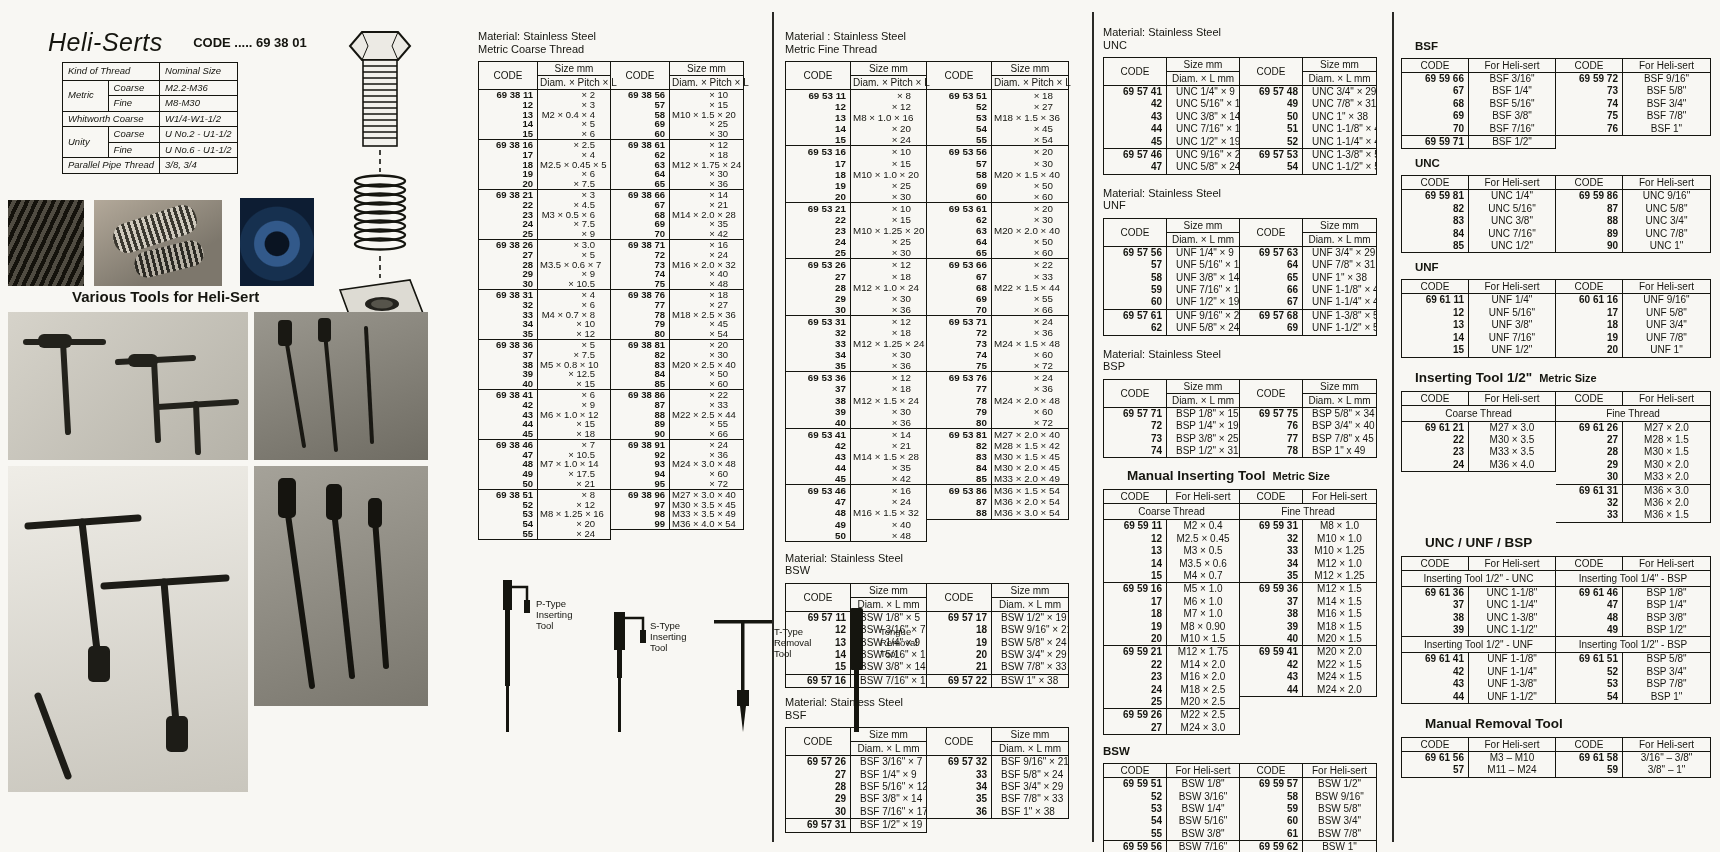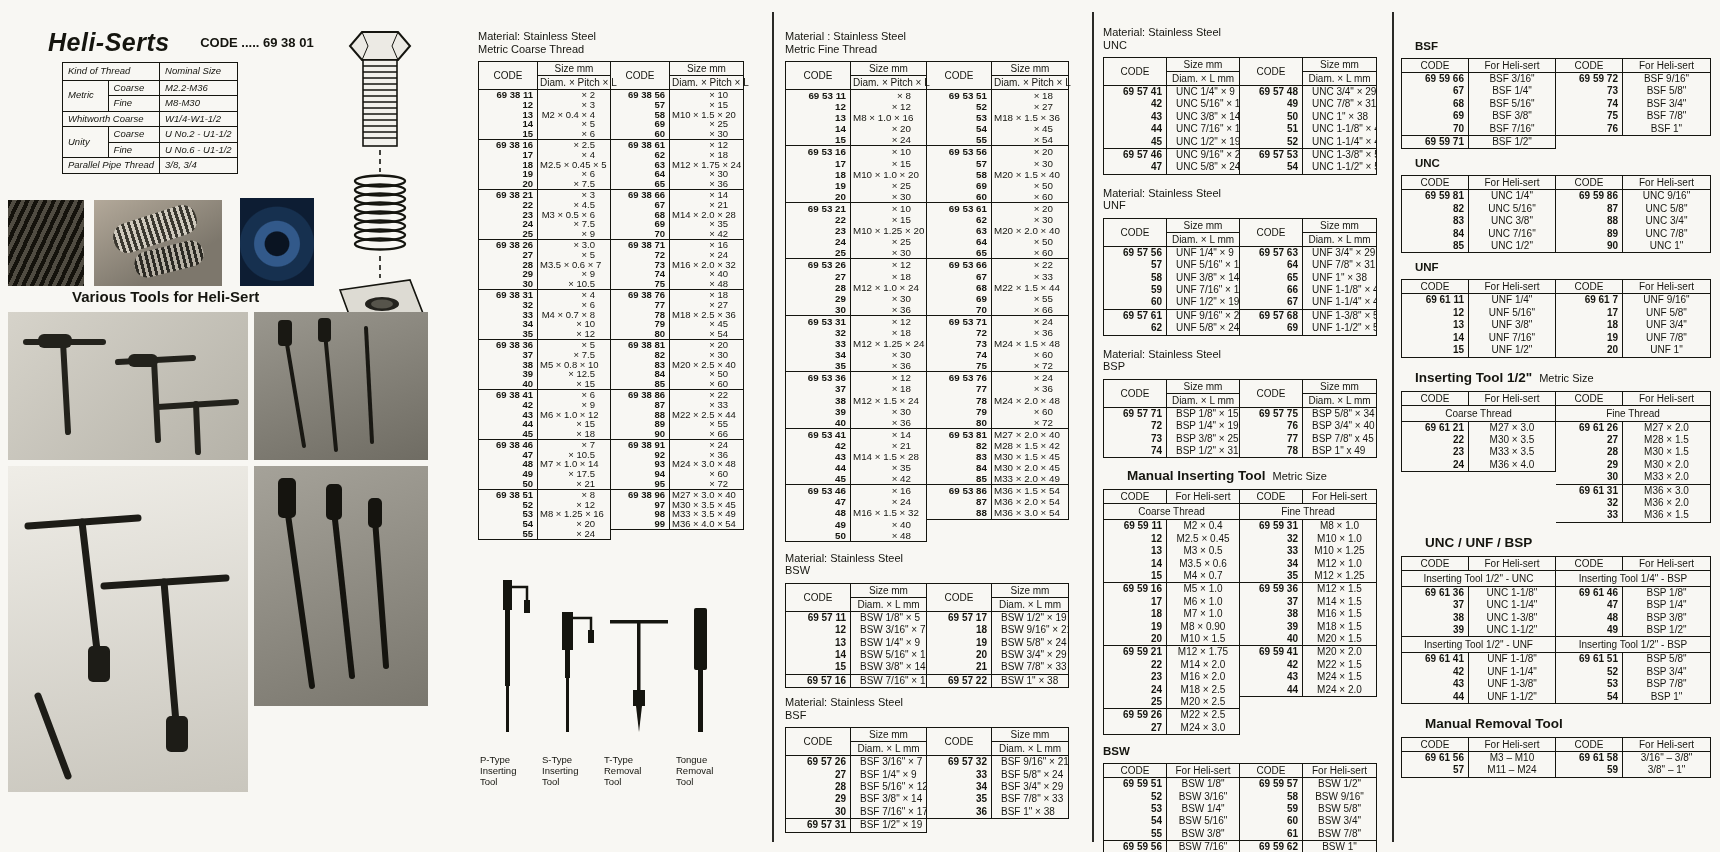--- a/index.html
+++ b/index.html
@@ -8,21 +8,21 @@
   .vline{position:absolute;top:12px;bottom:10px;width:1.5px;background:#2a2a26;}
   .col{position:absolute;top:0;height:852px;box-sizing:border-box;}
   .col1{left:0;width:430px;}
   .col2{left:430px;width:342px;padding:30px 0 0 48px;}
   .col3{left:773px;width:388px;padding:30px 0 0 12px;}
   .col4{left:1093px;width:300px;padding:26px 0 0 10px;}
   .col5{left:1393px;width:327px;padding:40px 0 0 8px;}
 
   
   .hs-head{position:absolute;left:48px;top:28px;width:340px;white-space:nowrap;}
-  .hs-title{font-size:25px;font-weight:700;font-style:italic;letter-spacing:.5px;margin-top:40px;}
+  .hs-title{font-size:25px;font-weight:400;font-style:italic;letter-spacing:.5px;margin-top:40px;}
   .hs-code{font-size:13px;font-weight:bold;margin-left:26px;vertical-align:4px;}
   .kind{position:absolute;left:62px;top:62px;border-collapse:collapse;border:1.4px solid #15150f;}
   .kind th,.kind td{border:1px solid #15150f;font-size:9.5px;line-height:10.5px;padding:2px 5px;font-weight:normal;text-align:left;white-space:nowrap;font-style:italic;}
   .kind th{padding:3px 5px;}
   .ph{position:absolute;overflow:hidden;}
   .ph1{left:8px;top:200px;width:76px;height:86px;background:repeating-linear-gradient(115deg,#14120c 0 4px,#504c42 4px 8px);}
   .ph2{left:94px;top:200px;width:128px;height:86px;background:linear-gradient(150deg,#b3a99a,#7d776c 70%);}
   .ph2 .coil{position:absolute;left:18px;top:14px;width:86px;height:30px;border-radius:14px;transform:rotate(-18deg);background:repeating-linear-gradient(90deg,#3a372f 0 3px,#cfc9bd 3px 6px);}
   .ph2 .coil2{position:absolute;left:40px;top:46px;width:70px;height:26px;border-radius:12px;transform:rotate(-14deg);background:repeating-linear-gradient(90deg,#2c2a24 0 3px,#b7b1a5 3px 6px);}
   .ph3{left:240px;top:198px;width:74px;height:88px;background:radial-gradient(circle at 50% 52%,#0a1422 0 20%,#32598a 22% 38%,#16304f 40% 62%,#0d1d33 64%);}
@@ -31,21 +31,21 @@
   .tpA{left:8px;top:312px;width:240px;height:148px;background:linear-gradient(135deg,#d6d3ca,#b5b2a8);}
   .tpB{left:254px;top:312px;width:174px;height:148px;background:linear-gradient(160deg,#9a978e,#6f6c63);}
   .tpC{left:8px;top:466px;width:240px;height:326px;background:linear-gradient(170deg,#efede7,#c9c6bd);}
   .tpD{left:254px;top:466px;width:174px;height:240px;background:linear-gradient(160deg,#a5a299,#7a776e);}
   .expl{position:absolute;left:332px;top:26px;}
 
   
   .mat{font-size:11px;line-height:12.5px;white-space:nowrap;}
   .seclbl{font-weight:bold;font-size:11.5px;}
   .bighead{font-weight:bold;font-size:13.5px;white-space:nowrap;margin-left:24px;}
-  .bighead .sub{font-weight:normal;font-size:11px;margin-left:7px;}
+  .bighead .sub{font-weight:bold;font-size:11px;margin-left:7px;}
 
   
   .pairwrap{display:flex;align-items:flex-start;}
   .half{border-collapse:collapse;border:1.4px solid #15150f;table-layout:fixed;}
   .half + .half{border-left:none;}
   .half th{font-weight:normal;text-align:center;font-size:10px;line-height:11px;padding:1px 2px;white-space:nowrap;}
   thead{border-bottom:1.3px solid #15150f;}
   th.codeh{border-right:1px solid #15150f;}
   th.sizeh.hasub{border-bottom:1px solid #15150f;}
   tbody.grp{border-top:1px solid #15150f;}
@@ -68,21 +68,21 @@
   .col3 .half{width:142px;} .col3 td.code,.col3 th.codeh{width:60px;}
   .col4 .half{width:137px;} .col4 td.code,.col4 th.codeh{width:58px;}
   .col5 .half{width:155px;} .col5 td.code,.col5 th.codeh{width:62px;}
 
   .mount{margin-top:6px;}
   .mt8{margin-top:8px;} .mt10{margin-top:10px;} .mt12{margin-top:12px;}
   .ind14{margin-left:14px;}
 
   
   .figs{display:flex;align-items:flex-end;margin-top:38px;padding-left:2px;}
-  .fig{display:flex;flex-direction:column;align-items:flex-start;margin-right:6px;}
+  .fig{display:flex;flex-direction:row;align-items:flex-start;margin-right:6px;}
   .fig svg{display:block;margin-left:4px;}
   .figlbl{margin-top:20px;font-size:9.5px;line-height:11px;width:52px;}
 </style>
 </head>
 <body>
 
 <div class="page">
   <div class="vline" style="left:772px"></div>
   <div class="vline" style="left:1092px"></div>
   <div class="vline" style="left:1392px"></div>
@@ -1890,21 +1890,21 @@
           </table>
           <table class="half">
             <thead>
               <tr>
                 <th class="codeh">CODE</th>
                 <th class="sizeh">For Heli-sert</th>
               </tr>
             </thead>
             <tbody class="grp">
               <tr>
-                <td class="code">69 61 7</td>
+                <td class="code">60 61 16</td>
                 <td class="size">UNF 9/16"</td>
               </tr>
               <tr>
                 <td class="code">17</td>
                 <td class="size">UNF 5/8"</td>
               </tr>
               <tr>
                 <td class="code">18</td>
                 <td class="size">UNF 3/4"</td>
               </tr>

